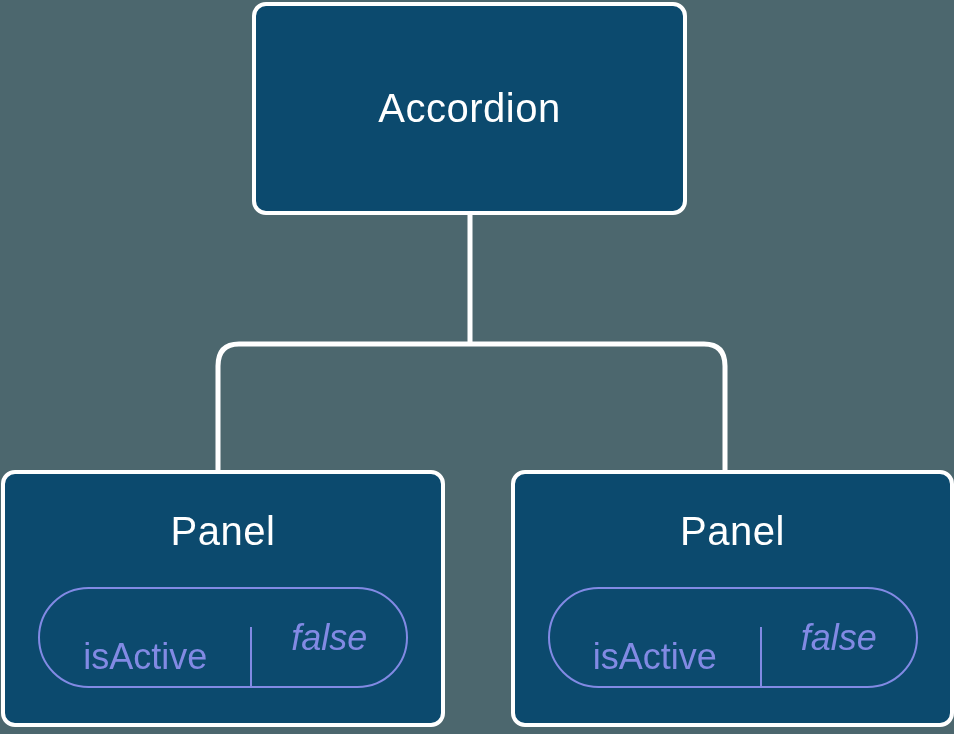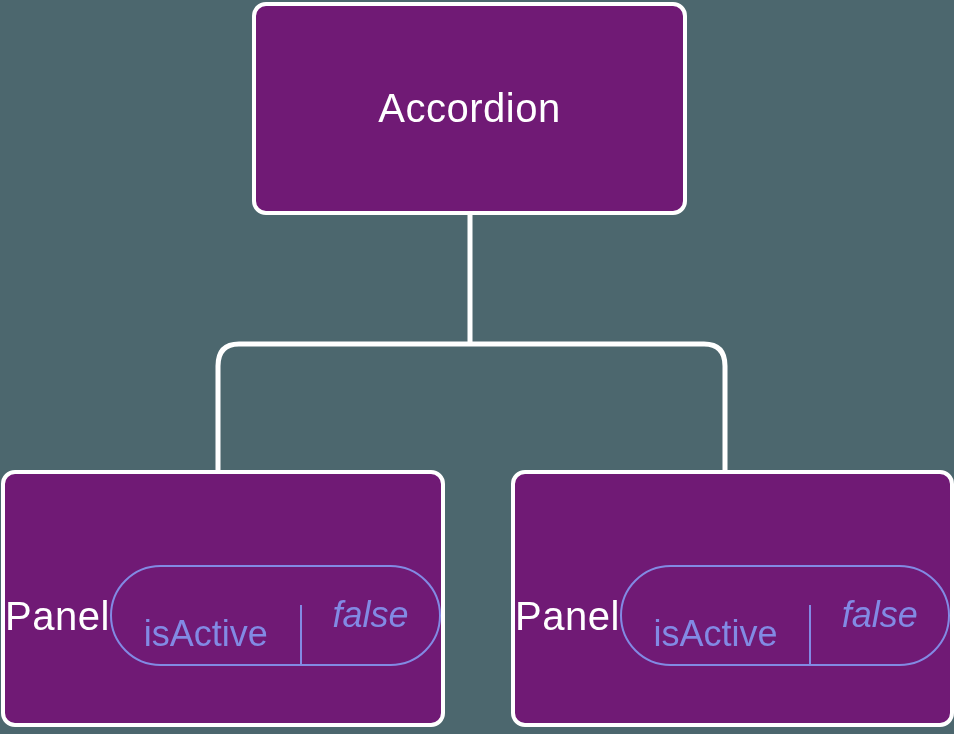--- a/index.html
+++ b/index.html
@@ -23,21 +23,21 @@
     pointer-events: none;
   }
   .connectors path {
     stroke: #ffffff;
     stroke-width: 5;
     fill: none;
   }
   .node {
     position: absolute;
     box-sizing: border-box;
-    background: #701a75;
+    background: #0c4a6e;
     border: 4px solid #ffffff;
     border-radius: 14px;
     color: #ffffff;
   }
   .node-root {
     left: 252px;
     top: 2px;
     width: 435px;
     height: 213px;
     display: flex;
@@ -45,21 +45,21 @@
     justify-content: center;
     font-size: 40px;
     font-weight: 500;
     letter-spacing: 0.5px;
   }
   .node-panel {
     top: 470px;
     width: 444px;
     height: 257px;
     display: flex;
-    flex-direction: row;
+    flex-direction: column;
     align-items: center;
   }
   .node-panel.left  { left: 1px; }
   .node-panel.right { left: 511px; width: 443px; }
   .node-title {
     margin-top: 34px;
     font-size: 40px;
     font-weight: 500;
     line-height: 46px;
     letter-spacing: 0.5px;

